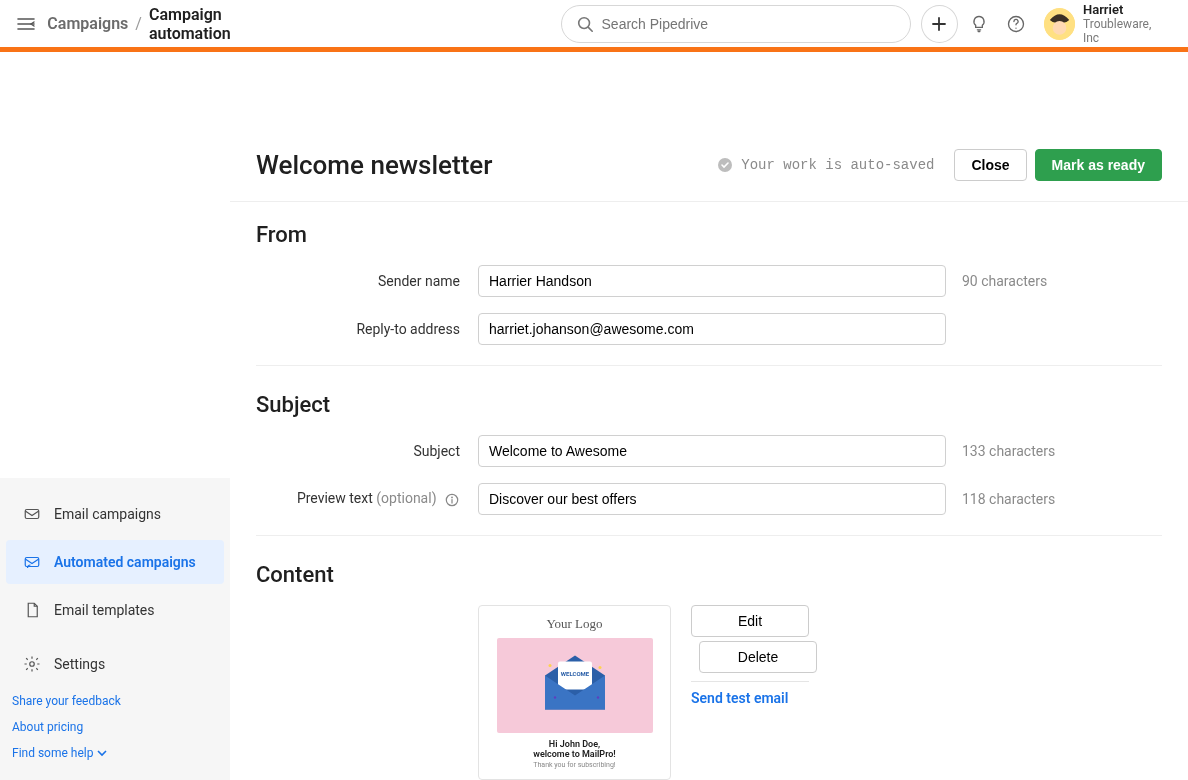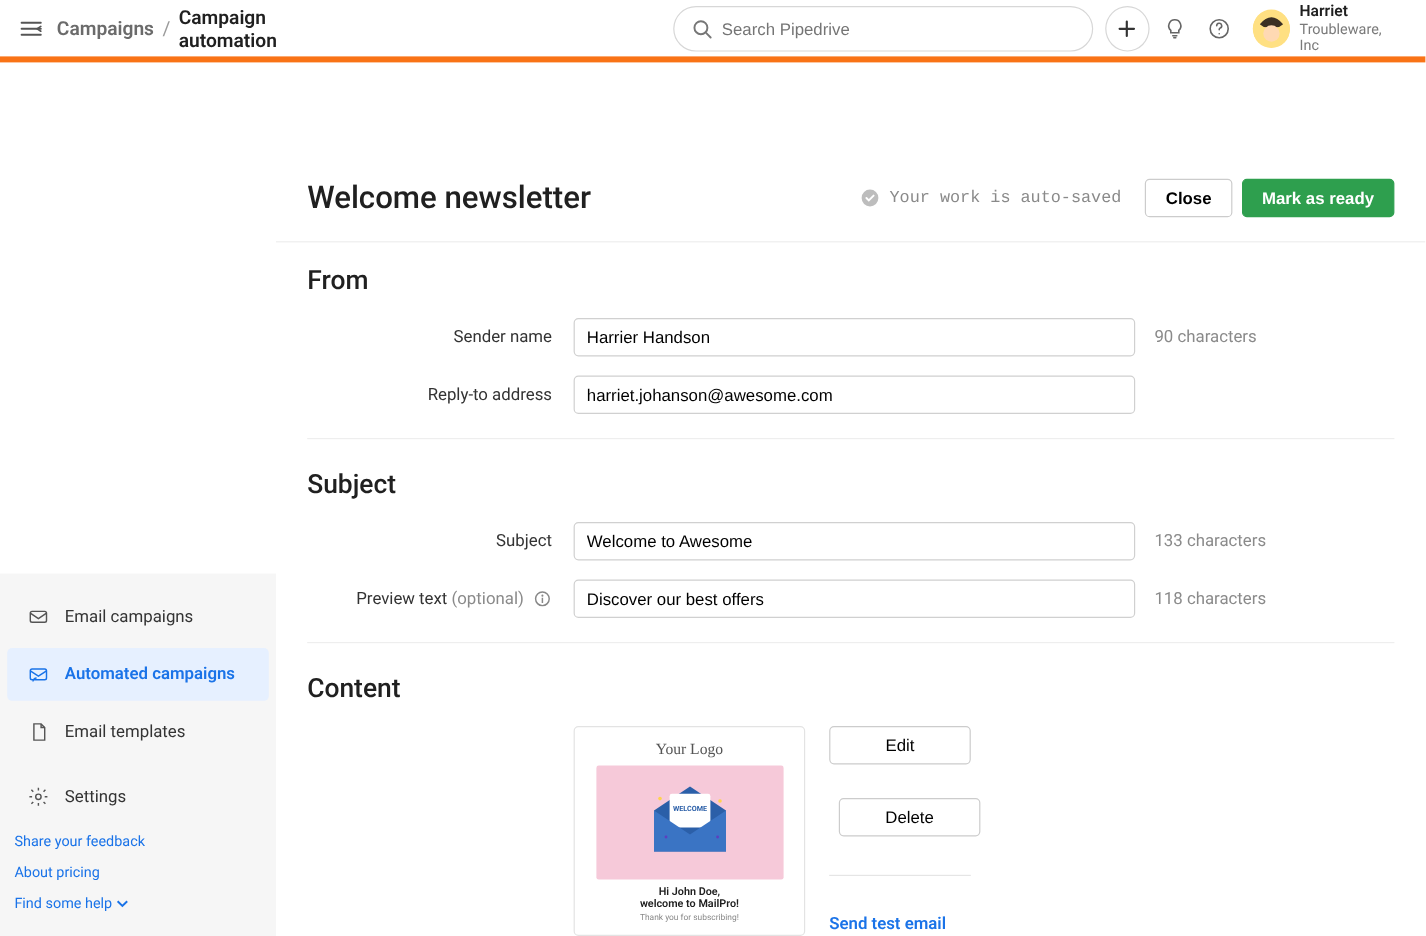--- a/index.html
+++ b/index.html
@@ -51,21 +51,21 @@
     .row-field .select { display:flex; align-items:center; justify-content:space-between; cursor:pointer; background:#fff; }
     .row-hint { margin-left: 16px; color: #8a8a8a; font-size: 14px; }
 
     .content-row { display: flex; gap: 20px; padding-left: 222px; }
     .template-card { width: 193px; height: 175px; border: 1px solid #e3e3e3; border-radius: 4px; padding: 10px; display: flex; flex-direction: column; align-items: center; cursor: pointer; background:#fff; }
     .logo-script { font-family: "Brush Script MT", cursive; color: #555; font-size: 13px; }
     .preview-img { width: 156px; height: 110px; background: #f6c9d9; border-radius: 2px; margin-top: 6px; position: relative; display:flex; align-items:center; justify-content:center; }
     .env-svg { position:absolute; top:50%; left:50%; transform: translate(-50%, -55%); }
     .preview-text { font-size: 9px; text-align:center; margin-top: 6px; font-weight:600; }
     .preview-sub { font-size: 7px; text-align:center; color:#888; margin-top:2px; }
-    .content-actions { display: flex; flex-direction: column; gap: 28px; width: 118px; }
+    .content-actions { display: flex; flex-direction: column; gap: 4px; width: 118px; }
     .content-actions .btn { width: 100%; font-weight: 500; }
     .content-actions .divider { height:1px; background:#e5e5e5; margin: 4px 0; }
     .link-btn { color: #1a73e8; font-size: 14px; font-weight: 600; cursor: pointer; }
   </style>
 </head>
 <body>
 
 <div class="topbar">
   <div class="menu-btn">
     <svg width="20" height="20" viewBox="0 0 20 20">

